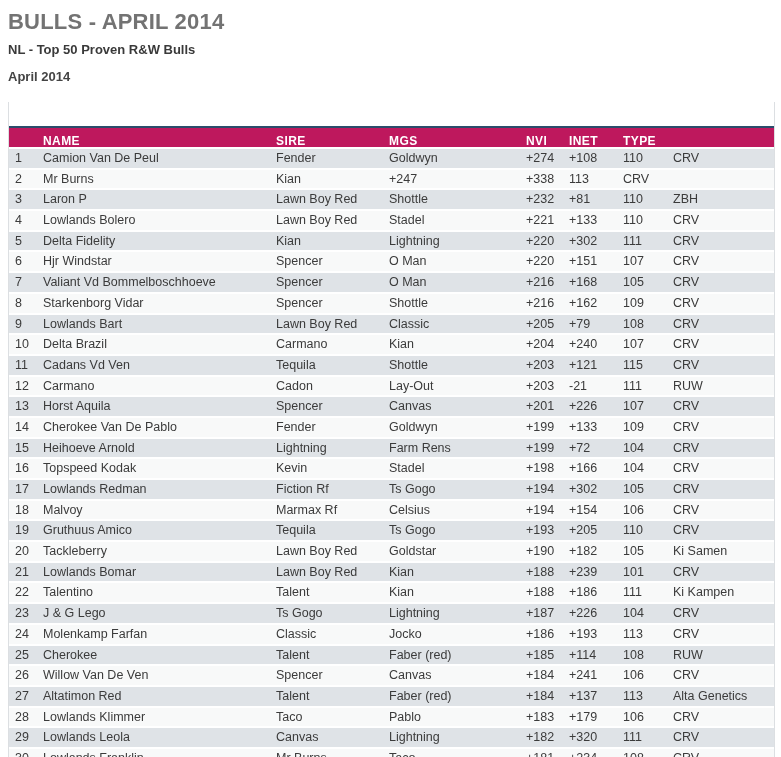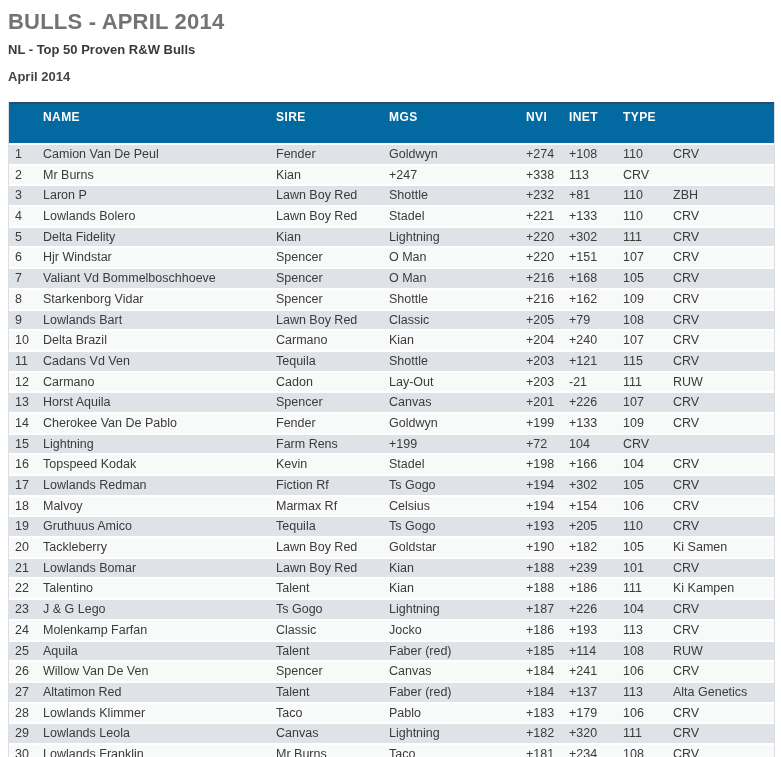--- a/index.html
+++ b/index.html
@@ -25,24 +25,25 @@
   }
   .bulls-table {
     position: absolute; left: 8px; top: 102px;
     width: 767px;
     border-left: 1px solid #dcdfe2;
     border-right: 1px solid #dcdfe2;
   }
   .thead {
     display: grid;
     grid-template-columns: 34px 233px 113px 137px 43px 54px 50px 1fr;
-    background: #0369a1;
+    background: #be185d;
     border-top: 2px solid #2b4c6b;
     border-bottom: 2px solid #ffffff;
-    height: 43px;
+    height: 23px;
+    margin-top: 24px;
   }
   .thead .cell {
     color: #ffffff; font-weight: bold; font-size: 12px;
     line-height: 27px; letter-spacing: 0.4px;
     white-space: nowrap; overflow: hidden;
   }
   .row {
     display: grid;
     grid-template-columns: 34px 233px 113px 137px 43px 54px 50px 1fr;
     height: 20.7px;
@@ -210,20 +211,21 @@
         <div class="cell col-name">Cherokee Van De Pablo</div>
         <div class="cell col-sire">Fender</div>
         <div class="cell col-mgs">Goldwyn</div>
         <div class="cell col-nvi">+199</div>
         <div class="cell col-inet">+133</div>
         <div class="cell col-type">109</div>
         <div class="cell col-org">CRV</div>
       </div>
       <div class="row odd">
         <div class="cell col-rank">15</div>
+        <div class="cell col-name">Heihoeve Arnold</div>
         <div class="cell col-sire">Lightning</div>
         <div class="cell col-mgs">Farm Rens</div>
         <div class="cell col-nvi">+199</div>
         <div class="cell col-inet">+72</div>
         <div class="cell col-type">104</div>
         <div class="cell col-org">CRV</div>
       </div>
       <div class="row even">
         <div class="cell col-rank">16</div>
         <div class="cell col-name">Topspeed Kodak</div>
@@ -309,21 +311,21 @@
         <div class="cell col-name">Molenkamp Farfan</div>
         <div class="cell col-sire">Classic</div>
         <div class="cell col-mgs">Jocko</div>
         <div class="cell col-nvi">+186</div>
         <div class="cell col-inet">+193</div>
         <div class="cell col-type">113</div>
         <div class="cell col-org">CRV</div>
       </div>
       <div class="row odd">
         <div class="cell col-rank">25</div>
-        <div class="cell col-name">Aquila</div>
+        <div class="cell col-name">Cherokee</div>
         <div class="cell col-sire">Talent</div>
         <div class="cell col-mgs">Faber (red)</div>
         <div class="cell col-nvi">+185</div>
         <div class="cell col-inet">+114</div>
         <div class="cell col-type">108</div>
         <div class="cell col-org">RUW</div>
       </div>
       <div class="row even">
         <div class="cell col-rank">26</div>
         <div class="cell col-name">Willow Van De Ven</div>

